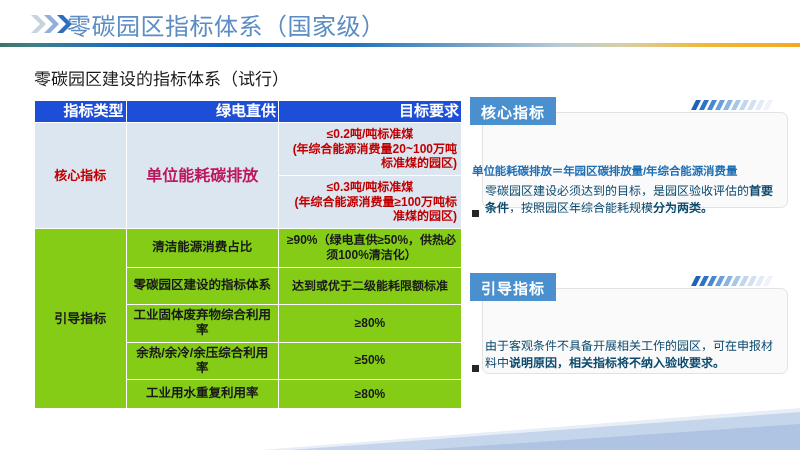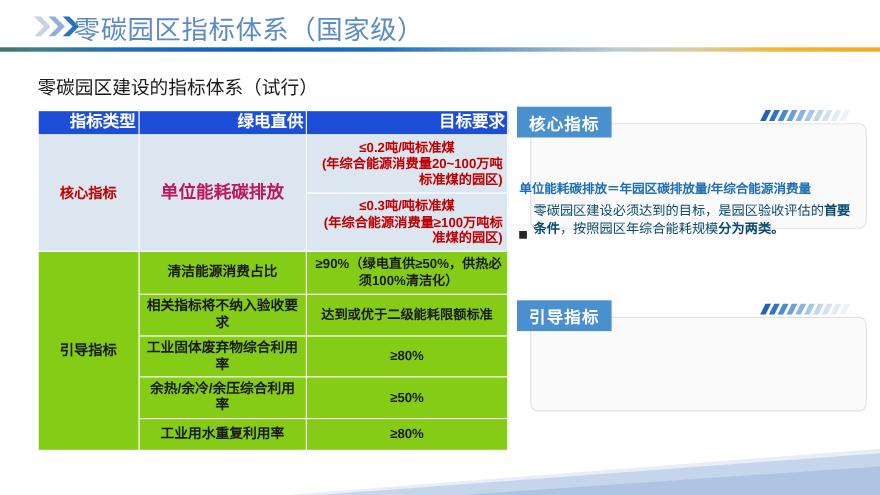--- a/index.html
+++ b/index.html
@@ -243,21 +243,21 @@
         <span class="req-sub">(年综合能源消费量≥100万吨标准煤的园区)</span>
       </td>
     </tr>
 
     <tr class="guide-row">
       <td class="cell-type guide" rowspan="5">引导指标</td>
       <td class="cell-name">清洁能源消费占比</td>
       <td class="cell-req" style="height:32px; text-align:center; padding-left:7px">≥90%（绿电直供≥50%，供热必须100%清洁化）</td>
     </tr>
     <tr class="guide-row">
-      <td class="cell-name">相关指标将不纳入验收要求</td>
+      <td class="cell-name">零碳园区建设的指标体系</td>
       <td class="cell-req" style="height:30px">达到或优于二级能耗限额标准</td>
     </tr>
     <tr class="guide-row">
       <td class="cell-name">工业固体废弃物综合利用率</td>
       <td class="cell-req" style="height:30px">≥80%</td>
     </tr>
     <tr class="guide-row">
       <td class="cell-name">余热/余冷/余压综合利用率</td>
       <td class="cell-req" style="height:30px">≥50%</td>
     </tr>
@@ -314,20 +314,24 @@
       <path d="M59 10 L64 0 L69 0 L64 10 Z" fill="#d2e0f2"></path>
       <path d="M67 10 L72 0 L77 0 L72 10 Z" fill="#e1ebf7"></path>
       <path d="M75 10 L80 0 L85 0 L80 10 Z" fill="#eef3fb"></path>
     </g>
   </svg>
 
   <div class="card-tab">引导指标</div>
 
   <div class="card-body">
 
+    <div class="bullet-item">
+      <span class="bullet-mark"></span>
+      <span class="bullet-text"><span>由于客观条件不具备开展相关工作的园区，可在申报材料中</span><b>说明原因，相关指标将不纳入验收要求。</b></span>
+    </div>
   </div>
 </div>
 
 <svg id="bottom-deco" viewBox="0 0 800 48" preserveAspectRatio="none" xmlns="http://www.w3.org/2000/svg">
   <path d="M800 6 L260 48 L800 48 Z" fill="#e8eef7"></path>
   <path d="M800 10 L290 48 L800 48 Z" fill="#c5d6ec"></path>
   <path d="M800 22 L420 48 L800 48 Z" fill="#aec4e2"></path>
 </svg>
 
 </body></html>

